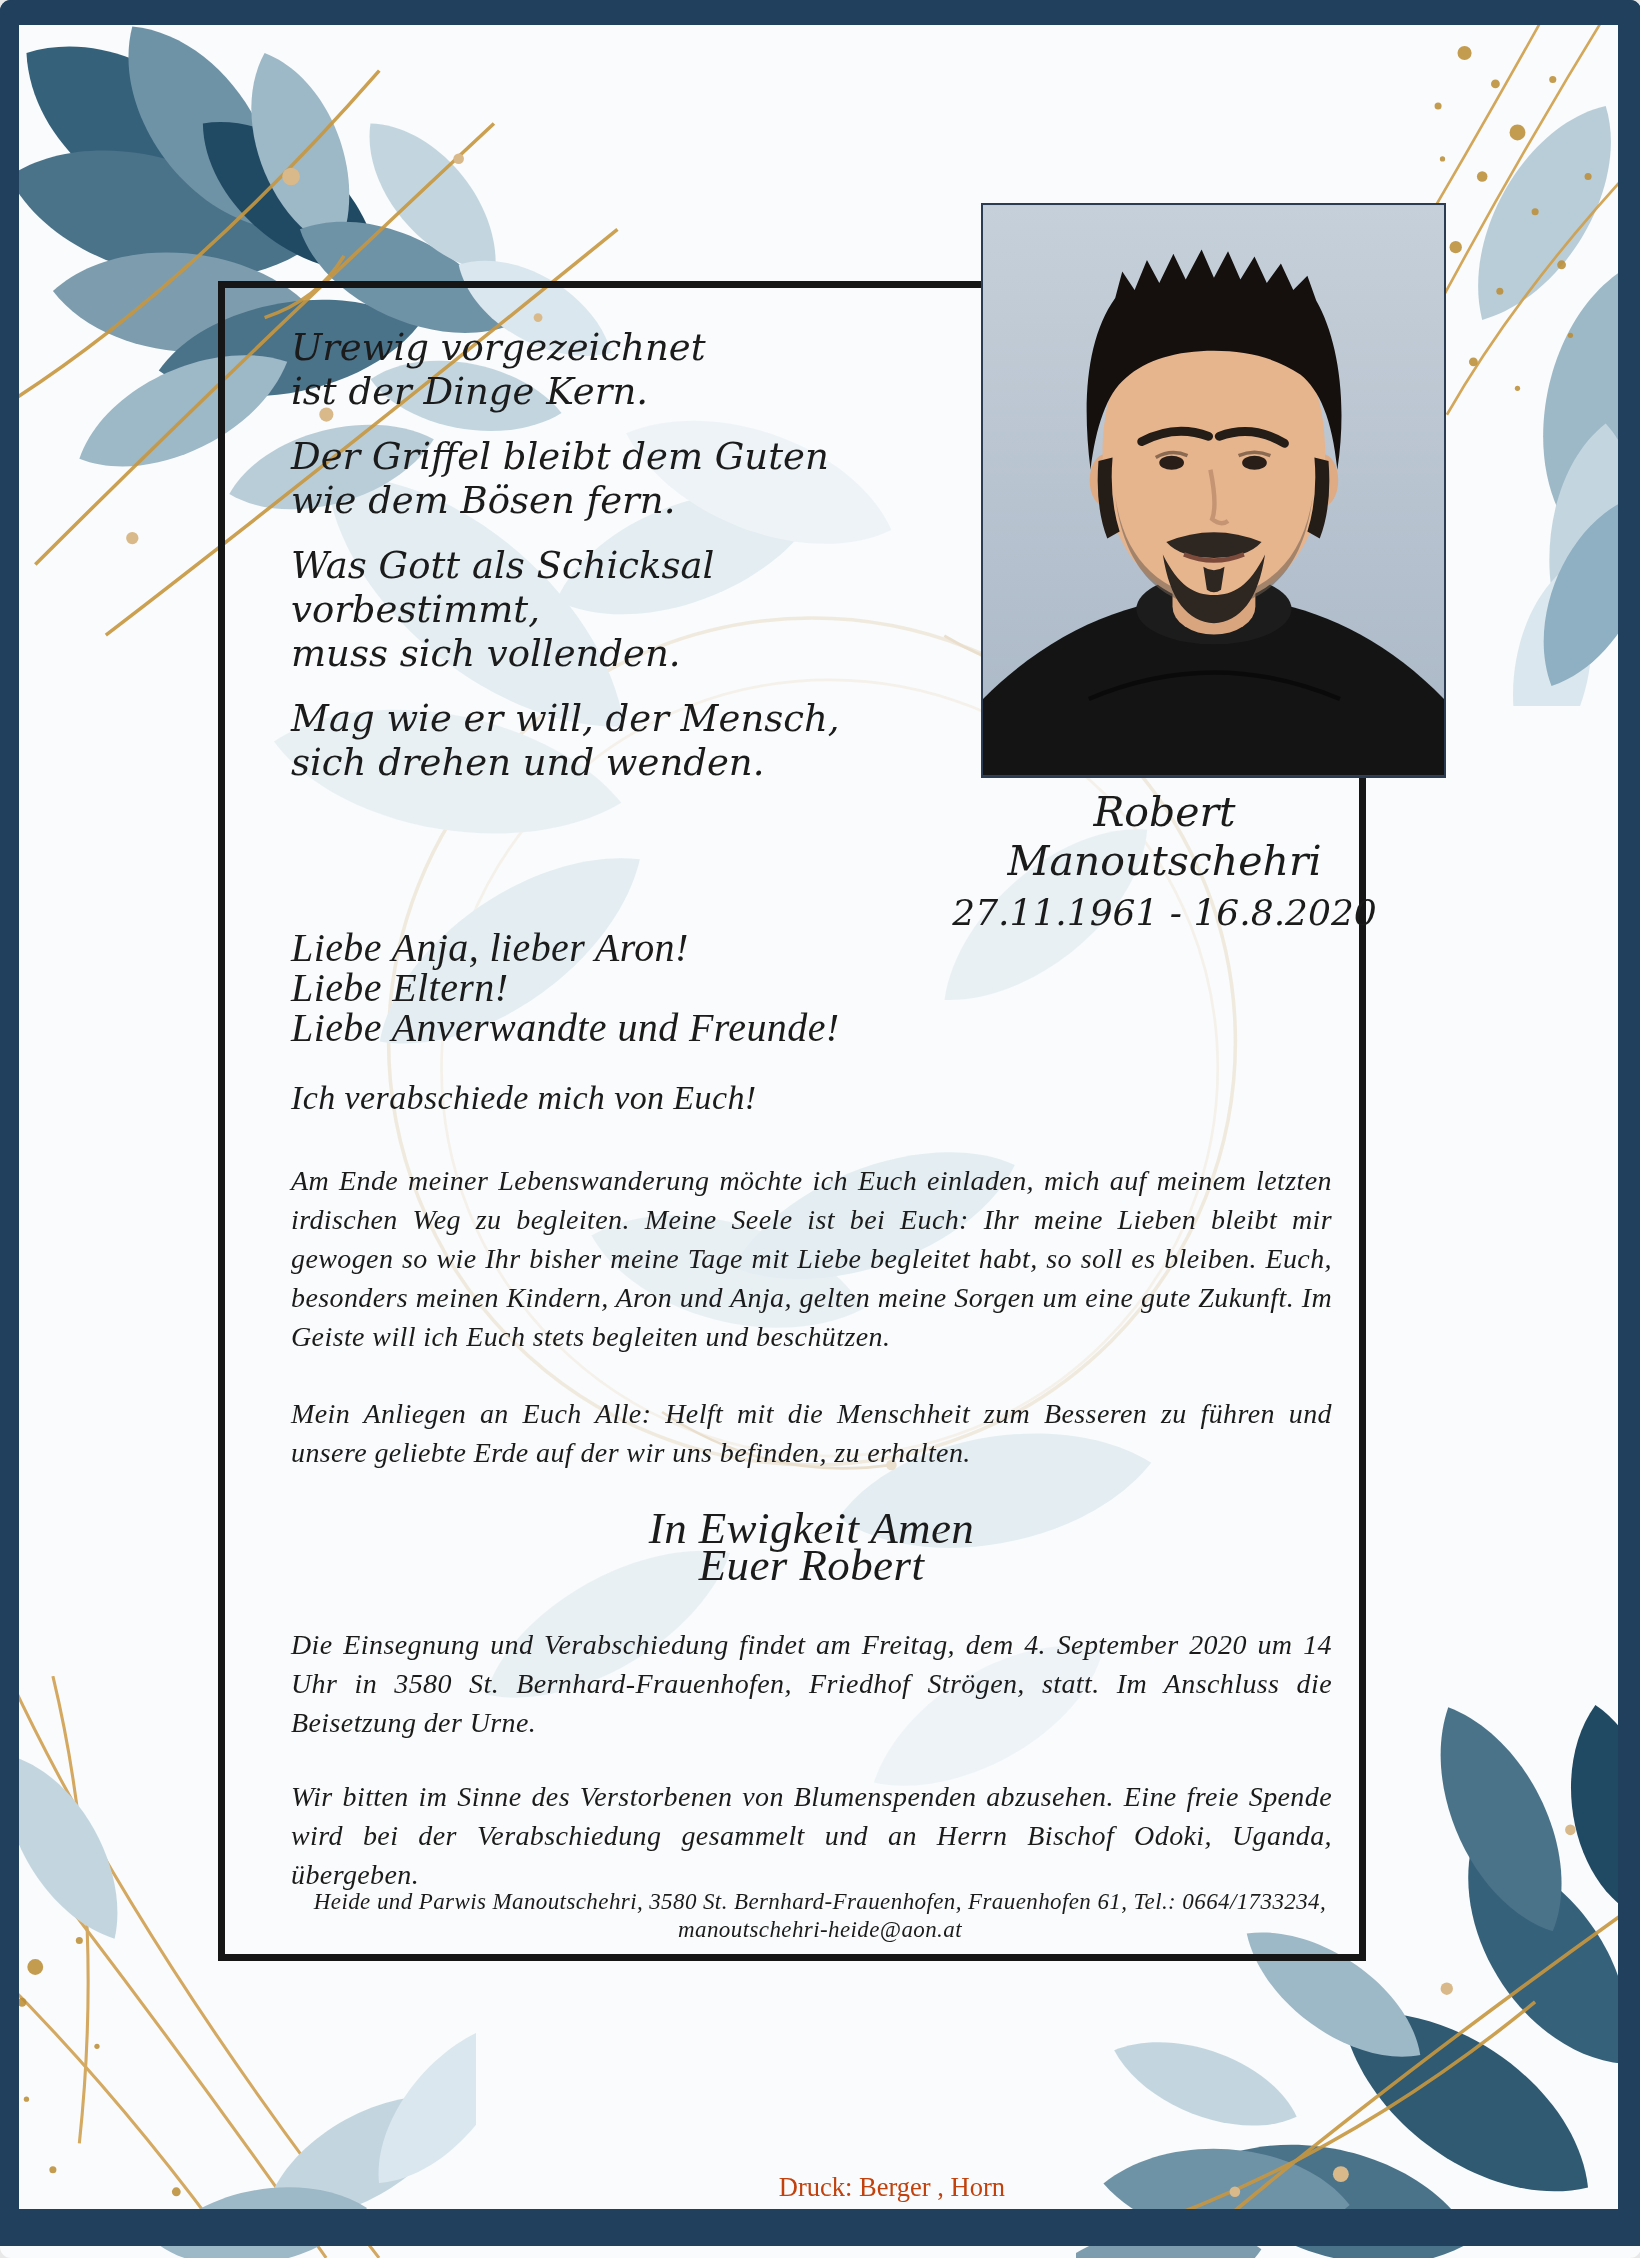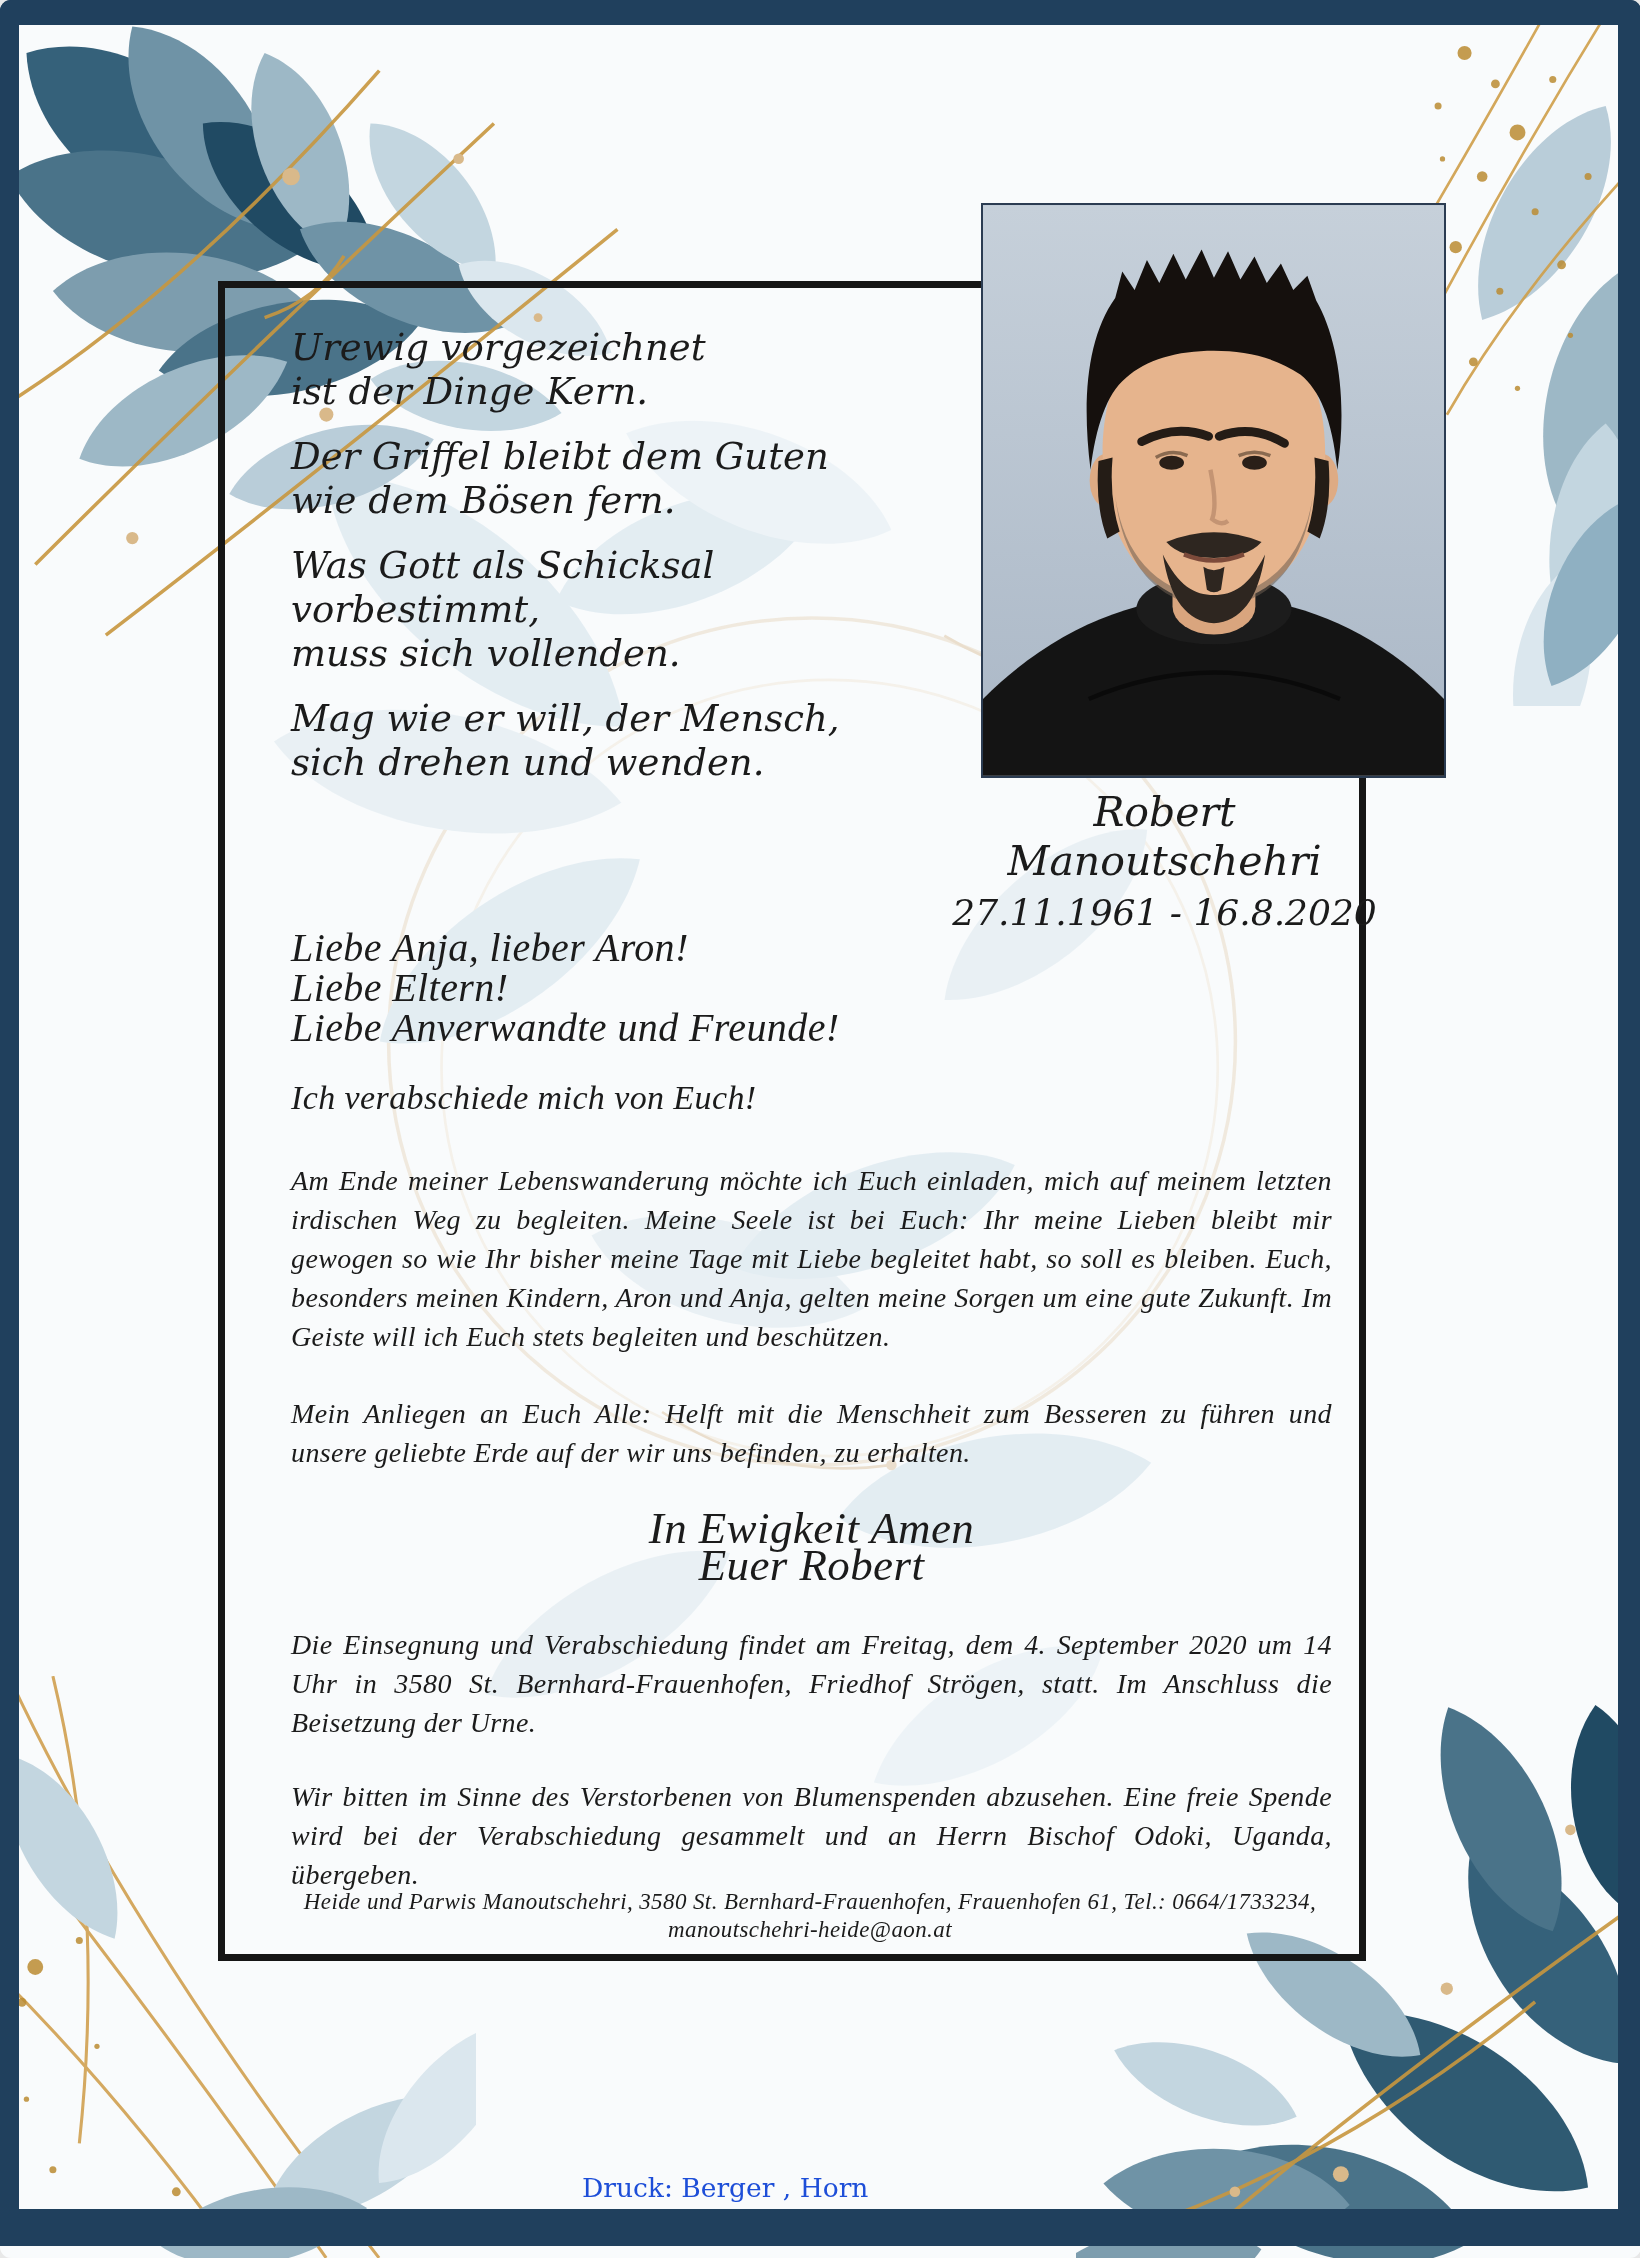--- a/index.html
+++ b/index.html
@@ -41,22 +41,22 @@
   .caption .dt{font-size:36px;line-height:44px;margin-top:5.3px;}
   .script{font-family:"Liberation Serif", serif;font-style:italic;letter-spacing:0.4px;}
   .salutation{left:291px;top:928px;width:1041px;font-size:40px;line-height:40px;}
   .farewell{left:291px;top:1078px;width:1041px;font-size:34px;line-height:40px;}
   .para{left:291px;top:0;width:1041px;font-size:28px;line-height:39px;text-align:justify;}
   .p1{top:1161px;}
   .p2{top:1394px;}
   .amen{left:291px;top:1510px;width:1041px;font-size:45px;line-height:37px;text-align:center;}
   .p3{top:1625px;}
   .p4{top:1777px;font-family:Liberation Serif, serif;}
-  .contact{left:263px;top:1888px;width:1094px;font-size:23px;line-height:28px;text-align:center;}
-  .printer{left:582px;top:2172px;width:423px;text-align:left;font-size:26.5px;color:#1d4ed8;}
+  .contact{left:273px;top:1888px;width:1094px;font-size:23px;line-height:28px;text-align:center;}
+  .printer{left:582px;top:2172px;width:423px;text-align:right;font-size:26.5px;color:#c2410c;font-family:Liberation Serif, serif;}
 </style>
 </head>
 <body>
 
 <div class="page">
 
   <svg class="deco deco-center" width="1182" height="1588" viewBox="0 0 1340 1800">
     <circle cx="670" cy="760" r="480" fill="none" stroke="#e0c9a8" stroke-width="4" opacity="0.7"></circle>
     <circle cx="690" cy="790" r="440" fill="none" stroke="#e7d4b6" stroke-width="3" opacity="0.5"></circle>
     <path d="M0 0 C45 -62 150 -62 200 0 C150 62 45 62 0 0 Z" transform="translate(120 120) rotate(40) scale(2.2 1.6)" fill="#cfe0ea"></path>

